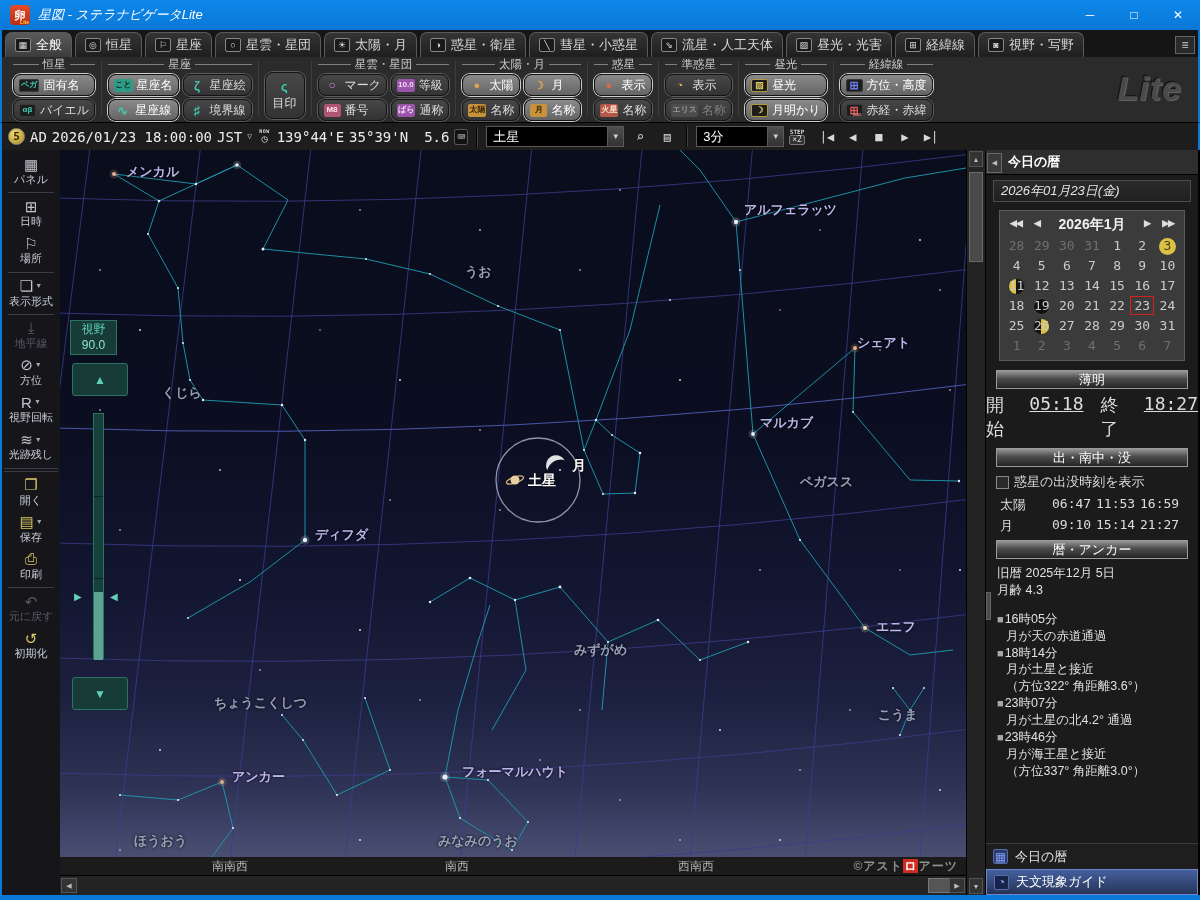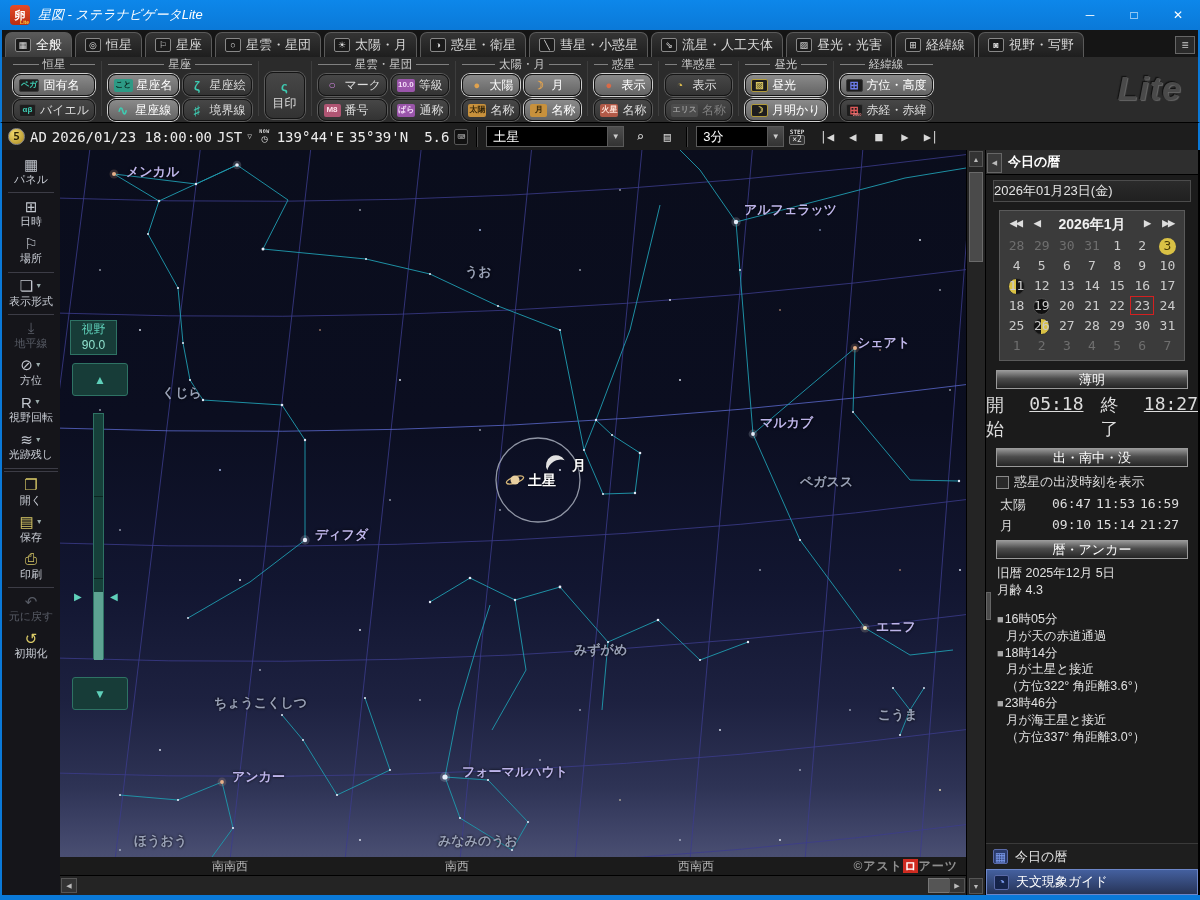--- a/index.html
+++ b/index.html
@@ -139,21 +139,21 @@
 
   
   #panel { left:985px; top:150px; width:213px; height:745px; background:#1b1b1b; border-left:1px solid #000;
     display:flex; flex-direction:column; position:absolute; color:#ddd;}
   .p-collapse { position:absolute; left:1px; top:3px; width:15px; height:20px; background:#3a3a3a;
     border:1px solid #666; color:#bbb; font-size:7px; display:flex; align-items:center; justify-content:center;}
   .p-grip { position:absolute; left:0px; top:442px; width:5px; height:28px; background:#4a4a4a; border:1px solid #666;}
   .p-title { height:25px; background:#2e2e2e; border-bottom:1px solid #000; display:flex; align-items:center;
     padding-left:22px; font-size:13px; font-weight:bold; color:#fff;}
   .p-date { margin:5px 7px 0; height:22px; border:1px solid #4c4c4c; background:linear-gradient(#2b2b2b,#202020);
-    display:flex; align-items:center; font-size:13px; color:#e4e4e4;}
+    display:flex; align-items:center; padding-left:7px; font-size:13px; color:#e4e4e4;font-style:italic;}
   .calendar { margin:8px 13px 4px; background:#3b3b3b; border:1px solid #5a5a5a; padding:3px 4px 4px;}
   .cal-nav { position:relative; height:22px; display:flex; align-items:center; justify-content:center;
     color:#f0f0f0; font-weight:bold; font-size:14px;}
   .cal-arr { position:absolute; top:4px; font-size:9px; color:#ddd; letter-spacing:-1px;}
   .cal-grid { display:grid; grid-template-columns:repeat(7,1fr); text-align:center; font-size:13px;
     color:#cbcbcb; font-family:"DejaVu Sans Mono",monospace;}
   .cal-cell { height:20px; line-height:20px; position:relative;}
   .cal-cell.dim { color:#6f6f6f; }
   .cal-cell .mdisc { position:absolute; left:50%; top:50%; width:17px; height:17px; margin:-8.5px 0 0 -8.5px;
     border-radius:50%; z-index:0;}
@@ -862,20 +862,24 @@
         <div class="ev-item">
           <div class="t">16時05分</div>
           <div class="ln">月が天の赤道通過</div>
         </div>
         <div class="ev-item">
           <div class="t">18時14分</div>
           <div class="ln">月が土星と接近</div>
           <div class="ln">（方位322° 角距離3.6°）</div>
         </div>
         <div class="ev-item">
+          <div class="t">23時07分</div>
+          <div class="ln">月が土星の北4.2° 通過</div>
+        </div>
+        <div class="ev-item">
           <div class="t">23時46分</div>
           <div class="ln">月が海王星と接近</div>
           <div class="ln">（方位337° 角距離3.0°）</div>
         </div>
       </div>
   </div>
 
   <div class="p-footer" id="p-footer">
       <div class="pf-item">
         <span class="fi">▦</span>

